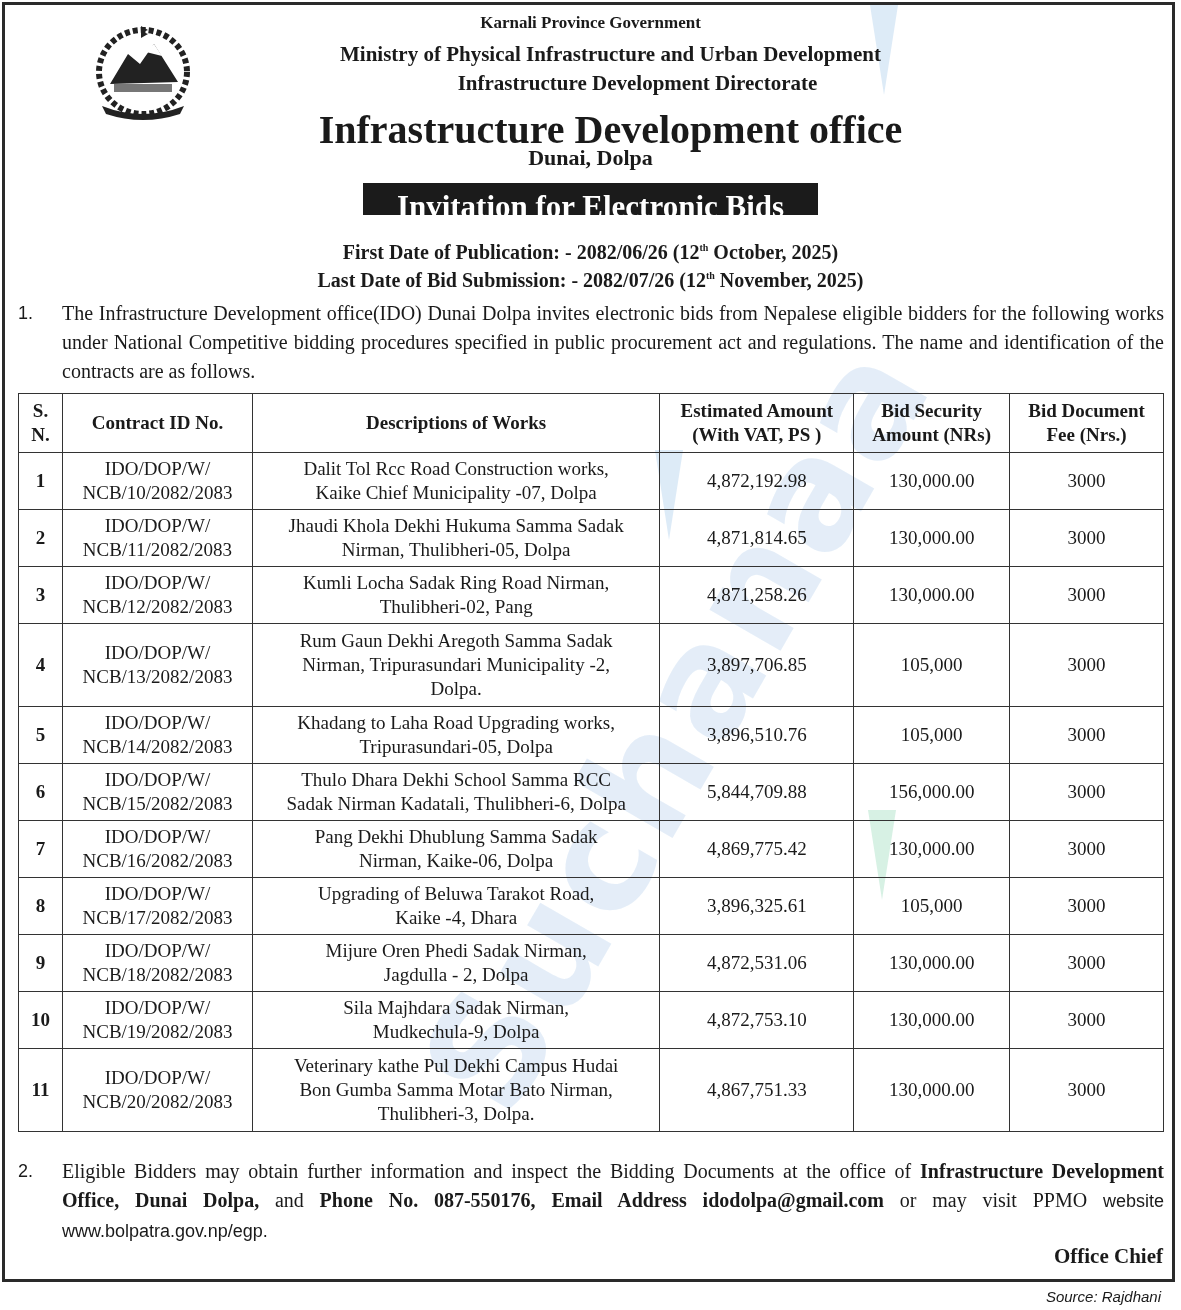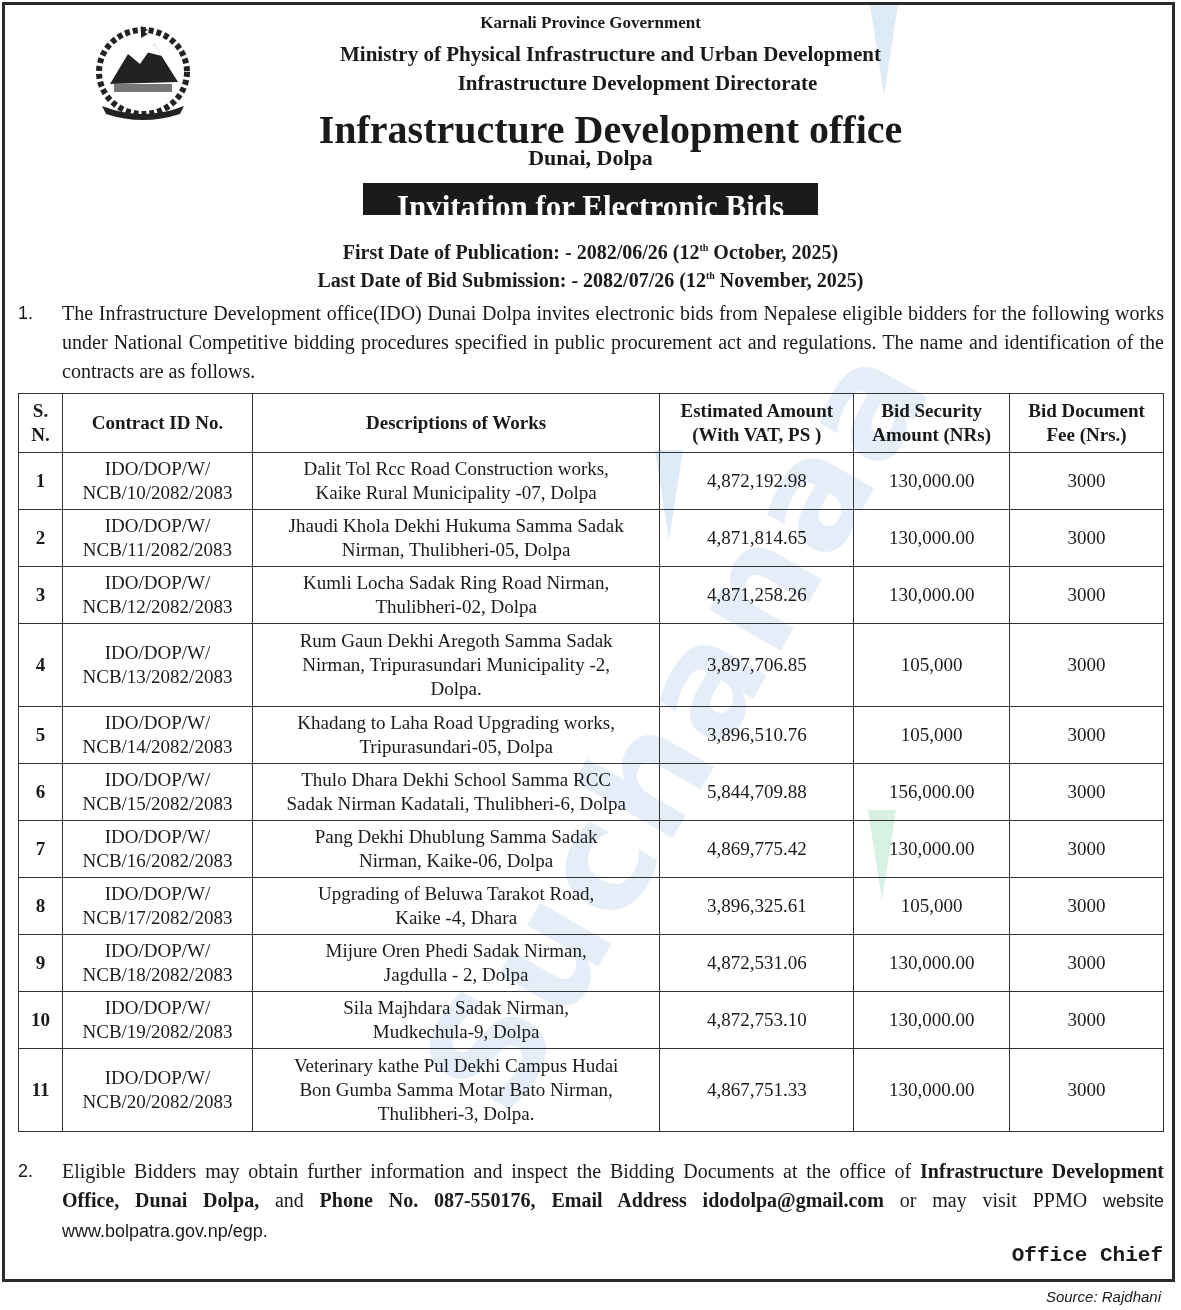--- a/index.html
+++ b/index.html
@@ -28,21 +28,21 @@
   .para .num { position: absolute; left: 0; top: 0; font-family: "Liberation Sans", sans-serif; font-size: 18px; }
   .para .txt { margin-left: 44px; display: block; }
   .p1 { top: 299px; }
   .p2 { top: 1157px; }
   table.bids { position: absolute; left: 18px; top: 393px; width: 1146px; border-collapse: collapse; font-size: 19px; }
   table.bids th, table.bids td { border: 1.5px solid #333; text-align: center; vertical-align: middle; padding: 0 4px; line-height: 24px; }
   table.bids th { font-weight: bold; height: 58px; }
   table.bids td.sn { font-weight: bold; }
   table.bids tr.r2 td { height: 56px; }
   table.bids tr.r3 td { height: 82px; }
-  .signature { position: absolute; right: 18px; top: 1244px; font-weight: bold; font-size: 21px; font-family: Liberation Mono, monospace; }
+  .signature { position: absolute; right: 18px; top: 1244px; font-weight: bold; font-size: 21px; }
   .source { position: absolute; right: 20px; top: 1288px; font-family: "Liberation Sans", sans-serif; font-style: italic; font-size: 15px; }
 </style>
 </head>
 <body>
 
 <div class="frame"></div>
 
 <div class="watermark" style="left:250px; top:640px;">Suchanaa</div>
 <div class="wm-arrow" style="left:870px; top:5px;"></div>
 <div class="wm-arrow green" style="left:868px; top:810px;"></div>
@@ -93,37 +93,37 @@
       <th>Descriptions of Works</th>
       <th><span>Estimated Amount</span><br><span>(With VAT, PS )</span></th>
       <th><span>Bid Security</span><br><span>Amount (NRs)</span></th>
       <th><span>Bid Document</span><br><span>Fee (Nrs.)</span></th>
     </tr>
   </thead>
   <tbody id="table-body">
       <tr class="r2">
         <td class="sn"><span>1</span></td>
         <td><span>IDO/DOP/W/</span><br><span>NCB/10/2082/2083</span></td>
-        <td><span>Dalit Tol Rcc Road Construction works,</span><br><span>Kaike Rural Municipality -07, Dolpa</span></td>
+        <td><span>Dalit Tol Rcc Road Construction works,</span><br><span>Kaike Chief Municipality -07, Dolpa</span></td>
         <td><span>4,872,192.98</span></td>
         <td><span>130,000.00</span></td>
         <td><span>3000</span></td>
       </tr>
       <tr class="r2">
         <td class="sn"><span>2</span></td>
         <td><span>IDO/DOP/W/</span><br><span>NCB/11/2082/2083</span></td>
         <td><span>Jhaudi Khola Dekhi Hukuma Samma Sadak</span><br><span>Nirman,  Thulibheri-05, Dolpa</span></td>
         <td><span>4,871,814.65</span></td>
         <td><span>130,000.00</span></td>
         <td><span>3000</span></td>
       </tr>
       <tr class="r2">
         <td class="sn"><span>3</span></td>
         <td><span>IDO/DOP/W/</span><br><span>NCB/12/2082/2083</span></td>
-        <td><span>Kumli Locha Sadak Ring Road Nirman,</span><br><span>Thulibheri-02, Dolpa</span></td>
+        <td><span>Kumli Locha Sadak Ring Road Nirman,</span><br><span>Thulibheri-02, Pang</span></td>
         <td><span>4,871,258.26</span></td>
         <td><span>130,000.00</span></td>
         <td><span>3000</span></td>
       </tr>
       <tr class="r3">
         <td class="sn"><span>4</span></td>
         <td><span>IDO/DOP/W/</span><br><span>NCB/13/2082/2083</span></td>
         <td><span>Rum Gaun Dekhi Aregoth Samma Sadak</span><br><span>Nirman, Tripurasundari Municipality -2,</span><br><span>Dolpa.</span></td>
         <td><span>3,897,706.85</span></td>
         <td><span>105,000</span></td>

